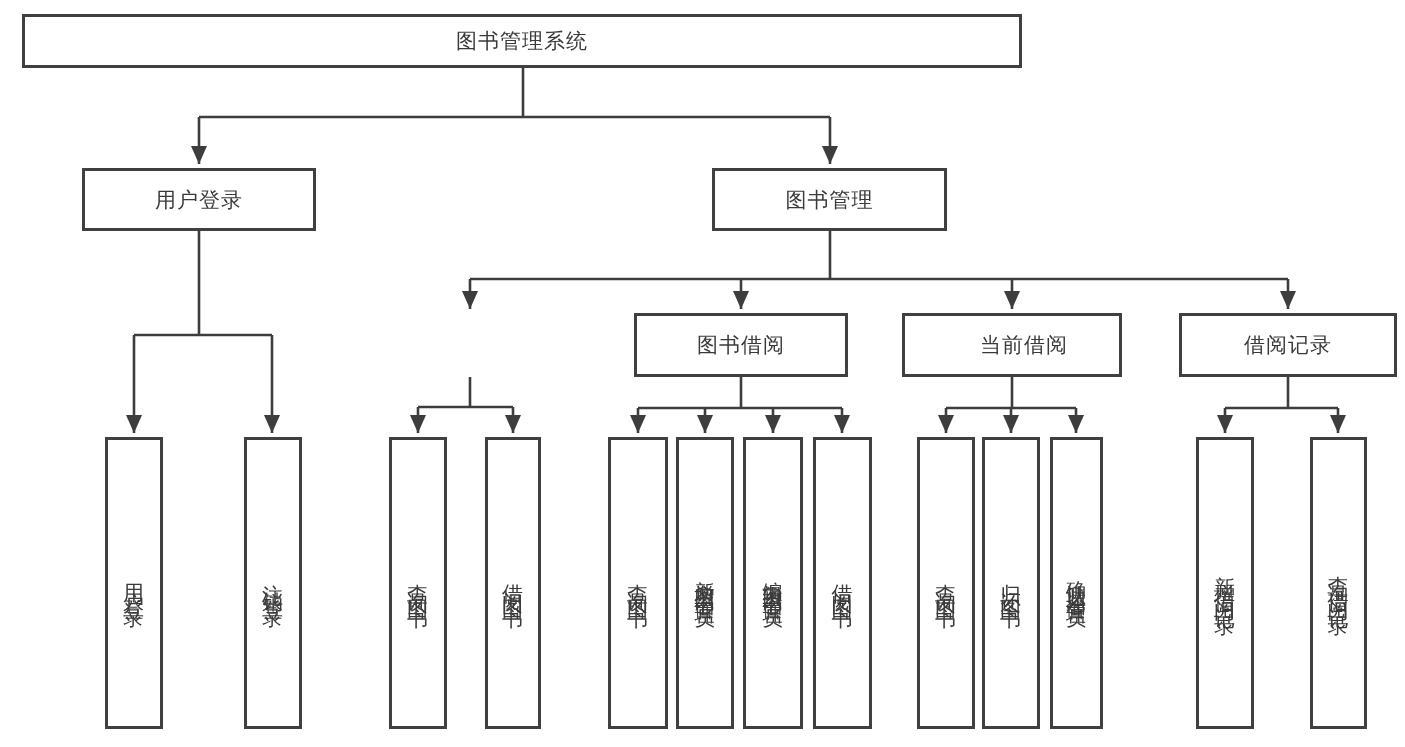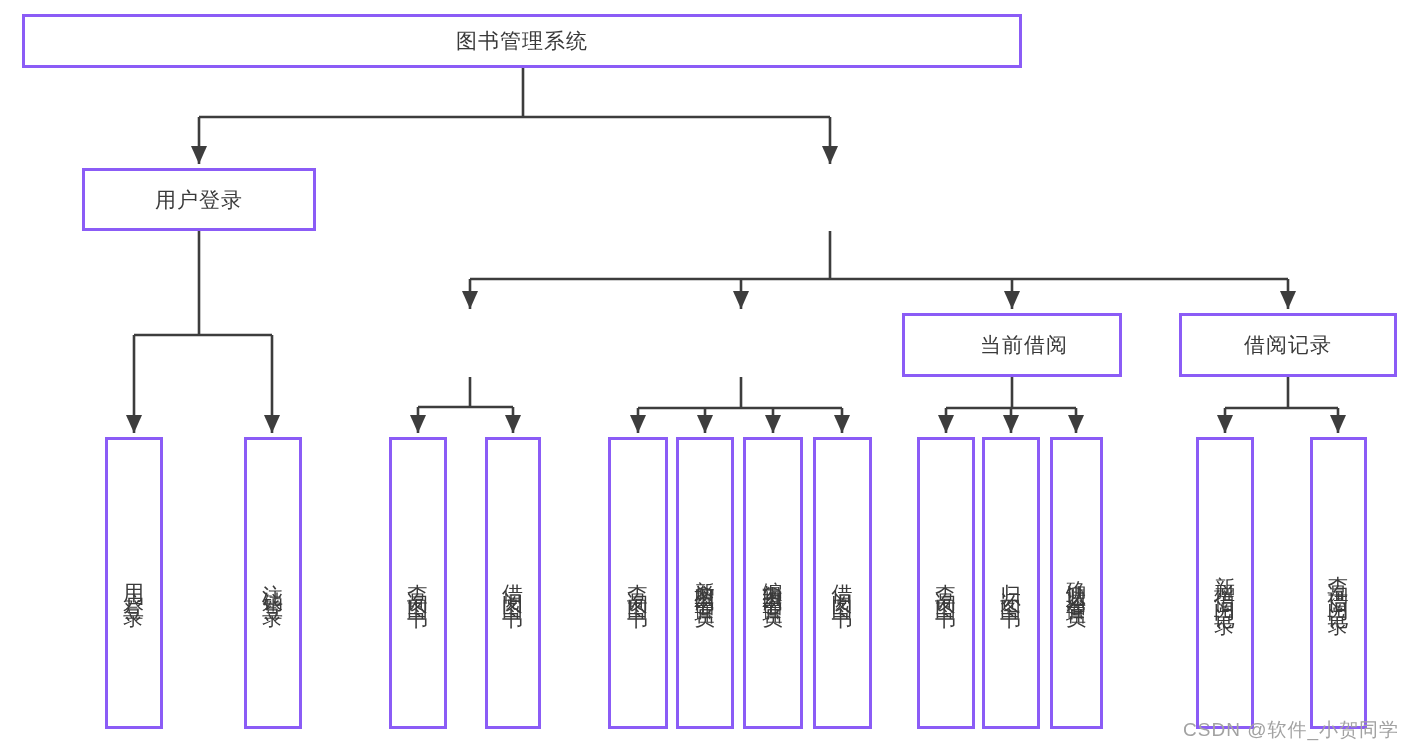--- a/index.html
+++ b/index.html
@@ -3,21 +3,21 @@
 <meta charset="utf-8">
 <style>
   html,body{margin:0;padding:0;background:#ffffff;}
   .stage{
     position:relative;width:1405px;height:747px;background:#ffffff;overflow:hidden;
     font-family:"Liberation Sans","DejaVu Sans",sans-serif;
   }
   .wires{position:absolute;left:0;top:0;}
   .wire{stroke:#3d3d3d;stroke-width:2.6;fill:none;}
   .node{
-    position:absolute;box-sizing:border-box;border:3px solid #8b5cf6;background:#ffffff;
+    position:absolute;box-sizing:border-box;border:3px solid #404040;background:#ffffff;
     display:flex;align-items:center;justify-content:center;
     color:#3a3a3a;font-size:21px;letter-spacing:1px;
   }
   .vnode{
     writing-mode:vertical-rl;text-orientation:upright;
     letter-spacing:8px;font-size:21px;line-height:1;
   }
   .vnode.tight{letter-spacing:4px;font-size:20px;}
   .watermark{
     position:absolute;right:6px;bottom:4px;
@@ -73,21 +73,23 @@
 
     <path class="wire" d="M1288 377 V408"></path>
     <path class="wire" d="M1225 408 H1338"></path>
     <path class="wire" d="M1225 408 V433" marker-end="url(#arrow)"></path>
     <path class="wire" d="M1338 408 V433" marker-end="url(#arrow)"></path>
   </svg>
 
   <div class="node" style="left:22px;top:14px;width:1000px;height:54px;">图书管理系统</div>
 
   <div class="node" style="left:82px;top:168px;width:234px;height:63px;">用户登录</div>
+  <div class="node" style="left:712px;top:168px;width:235px;height:63px;">图书管理</div>
 
+  <div class="node" style="left:634px;top:313px;width:214px;height:64px;">图书借阅</div>
   <div class="node" style="left:902px;top:313px;width:220px;height:64px;padding-left:24px;">当前借阅</div>
   <div class="node" style="left:1179px;top:313px;width:218px;height:64px;">借阅记录</div>
 
   <div class="node vnode" style="left:105px;top:437px;width:58px;height:292px;">用户登录</div>
   <div class="node vnode" style="left:244px;top:437px;width:58px;height:292px;">注销登录</div>
 
   <div class="node vnode" style="left:389px;top:437px;width:58px;height:292px;">查询图书</div>
   <div class="node vnode" style="left:485px;top:437px;width:56px;height:292px;">借阅图书</div>
 
   <div class="node vnode" style="left:608px;top:437px;width:60px;height:292px;">查询图书</div>
@@ -95,14 +97,13 @@
   <div class="node vnode tight" style="left:743px;top:437px;width:60px;height:292px;">编辑图书（管理员）</div>
   <div class="node vnode" style="left:813px;top:437px;width:59px;height:292px;">借阅图书</div>
 
   <div class="node vnode" style="left:917px;top:437px;width:58px;height:292px;">查询图书</div>
   <div class="node vnode" style="left:982px;top:437px;width:58px;height:292px;">归还图书</div>
   <div class="node vnode tight" style="left:1050px;top:437px;width:53px;height:292px;">确认归还（管理员）</div>
 
   <div class="node vnode" style="left:1196px;top:437px;width:58px;height:292px;">新增借阅记录</div>
   <div class="node vnode" style="left:1310px;top:437px;width:57px;height:292px;">查询借阅记录</div>
 
-  <div class="watermark">CSDN @软件_小贺同学</div>
 </div>
 
 </body></html>

